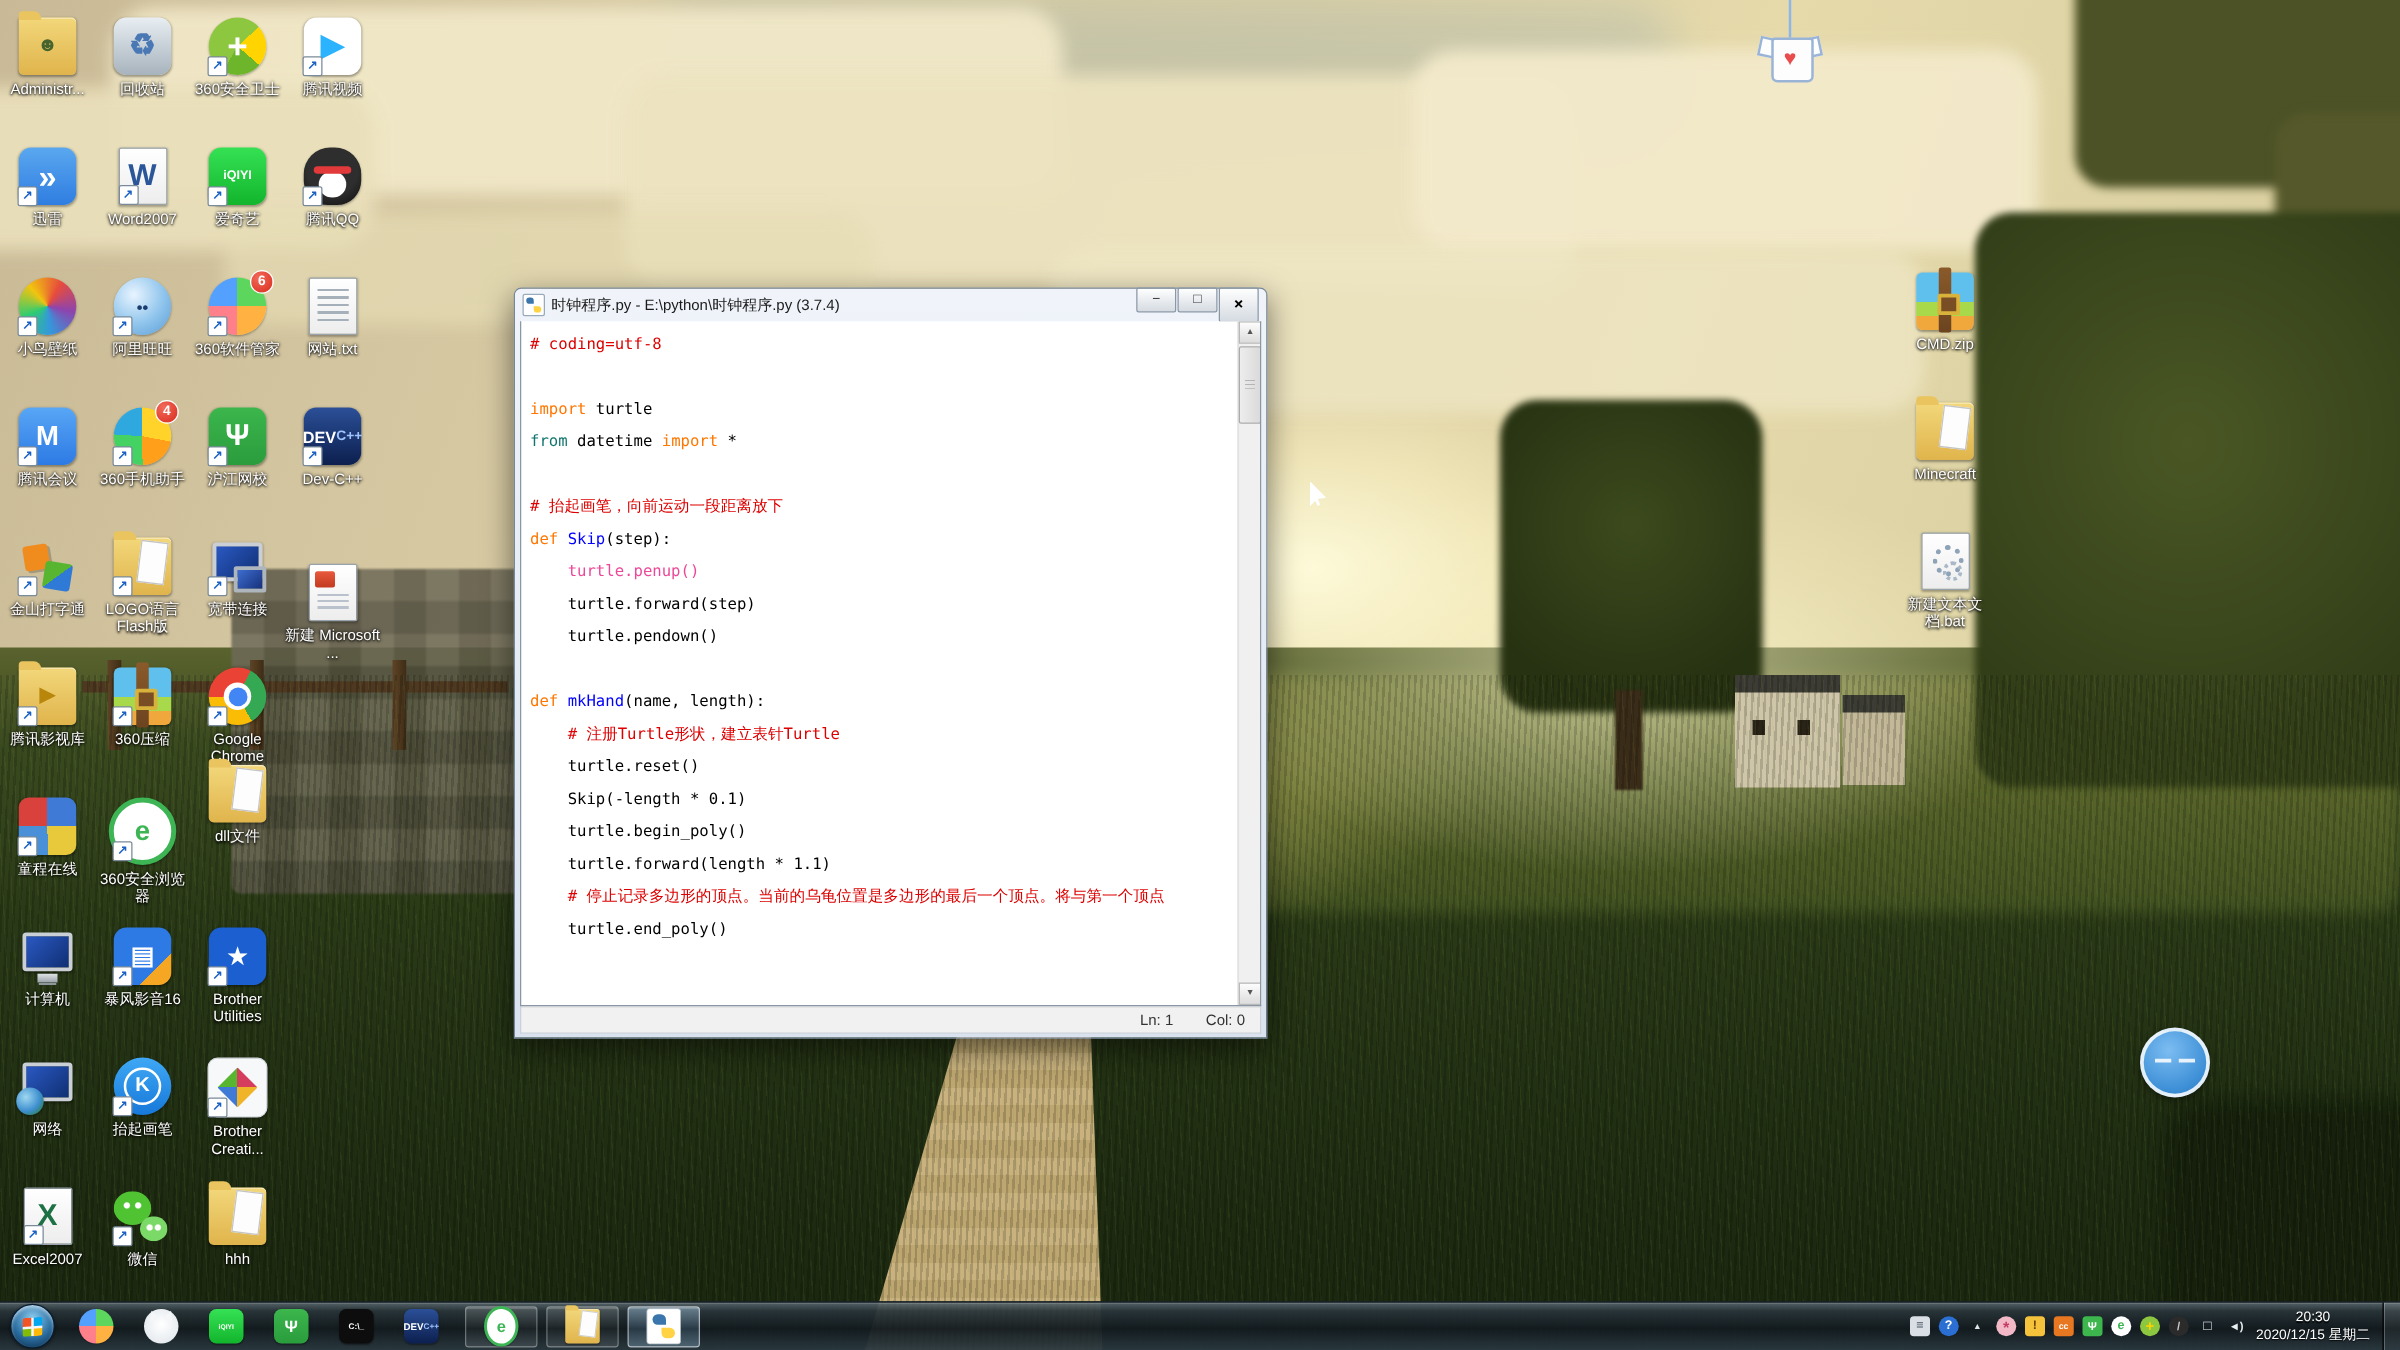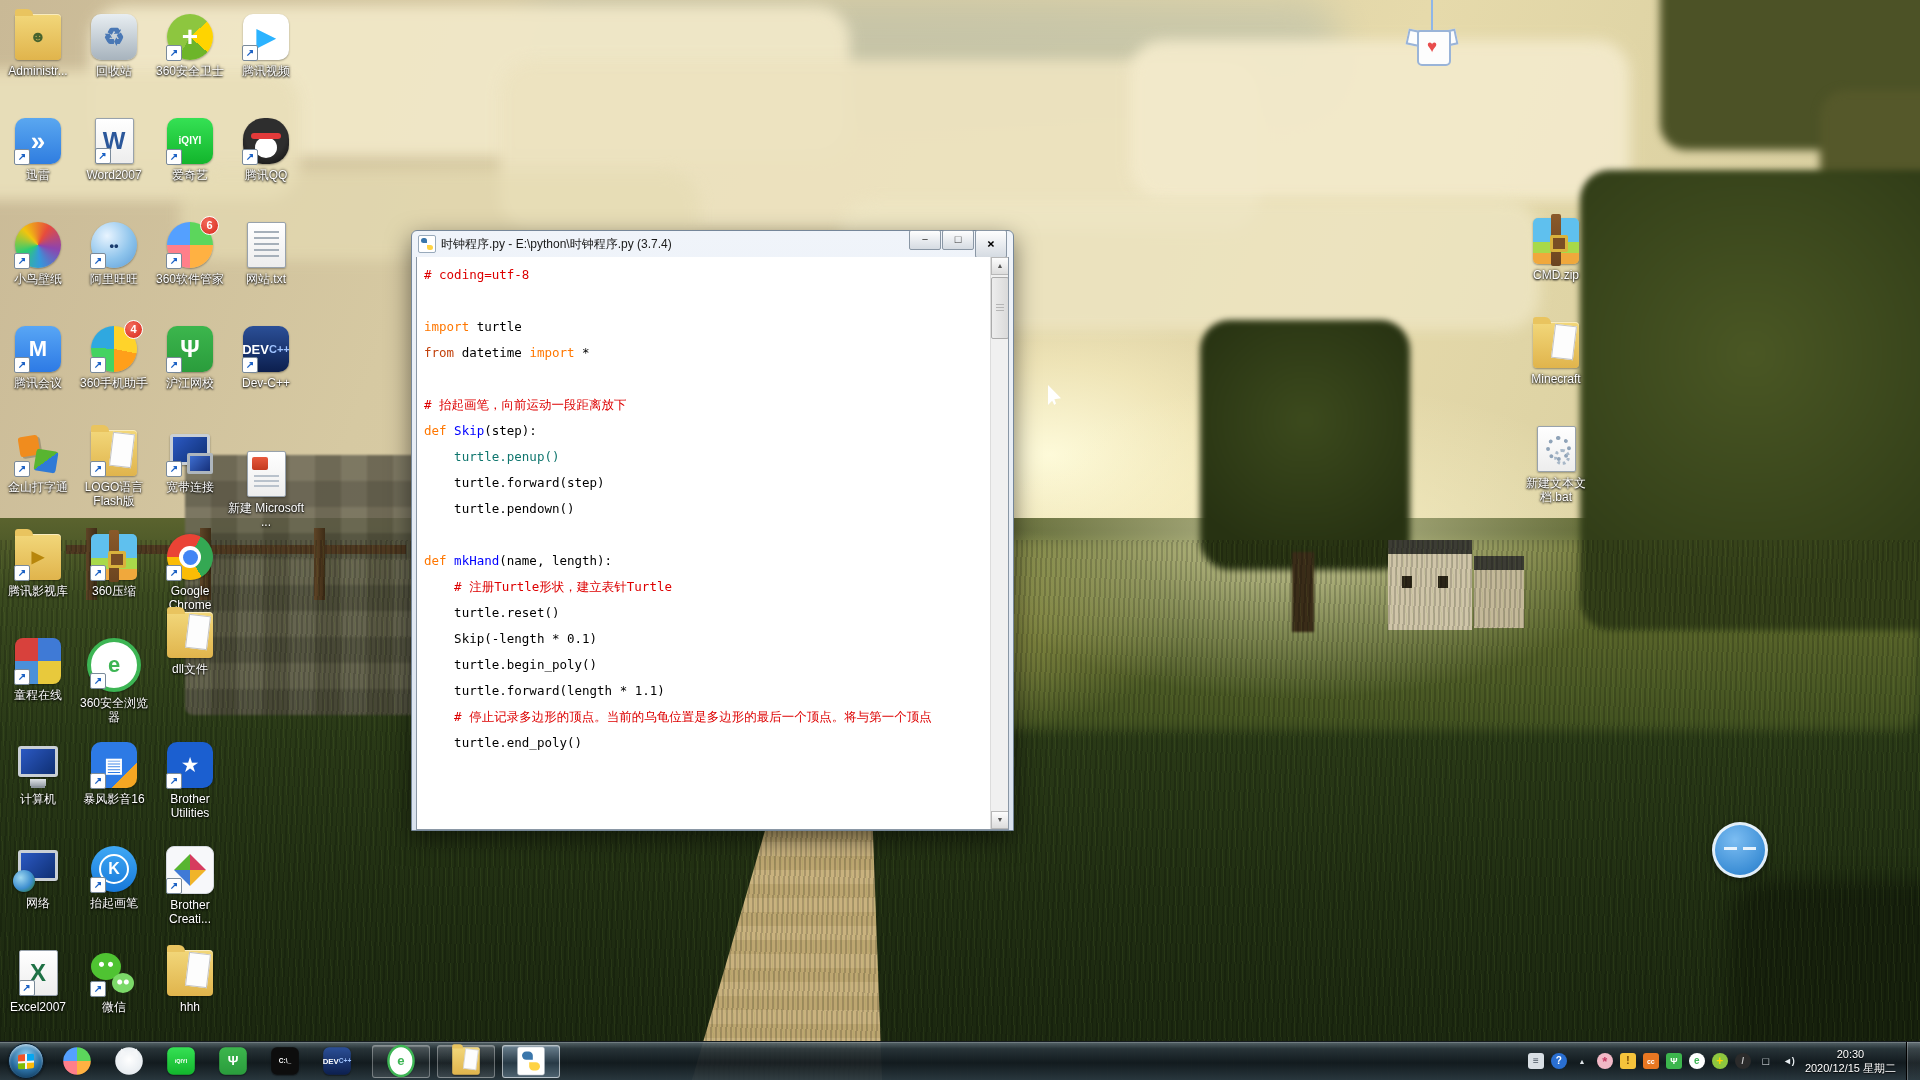--- a/index.html
+++ b/index.html
@@ -419,42 +419,46 @@
         <span class="wb">−</span>
         <span class="wb">□</span>
         <span class="wb cl">×</span>
       </span>
     </div>
     <div class="ta">
       <div id="code">
           <div class="cl"><span style="color: rgb(221, 0, 0);"># coding=utf-8</span></div>
           <div class="cl">&nbsp;</div>
           <div class="cl"><span style="color: rgb(255, 119, 0);">import</span><span style="color: rgb(0, 0, 0);"> turtle</span></div>
-          <div class="cl"><span style="color: #c2410c;">from</span><span style="color: rgb(0, 0, 0);"> datetime </span><span style="color: rgb(255, 119, 0);">import</span><span style="color: rgb(0, 0, 0);"> *</span></div>
+          <div class="cl"><span style="color: #0f766e;">from</span><span style="color: rgb(0, 0, 0);"> datetime </span><span style="color: rgb(255, 119, 0);">import</span><span style="color: rgb(0, 0, 0);"> *</span></div>
           <div class="cl">&nbsp;</div>
           <div class="cl"><span style="color: rgb(221, 0, 0);"># 抬起画笔，向前运动一段距离放下</span></div>
           <div class="cl"><span style="color: rgb(255, 119, 0);">def</span><span style="color: rgb(0, 0, 0);"> </span><span style="color: rgb(0, 0, 255);">Skip</span><span style="color: rgb(0, 0, 0);">(step):</span></div>
-          <div class="cl"><span style="color: #0f766e;">    turtle.penup()</span></div>
+          <div class="cl"><span style="color: #ec4899;">    turtle.penup()</span></div>
           <div class="cl"><span style="color: rgb(0, 0, 0);">    turtle.forward(step)</span></div>
           <div class="cl"><span style="color: rgb(0, 0, 0);">    turtle.pendown()</span></div>
           <div class="cl">&nbsp;</div>
           <div class="cl"><span style="color: rgb(255, 119, 0);">def</span><span style="color: rgb(0, 0, 0);"> </span><span style="color: rgb(0, 0, 255);">mkHand</span><span style="color: rgb(0, 0, 0);">(name, length):</span></div>
           <div class="cl"><span style="color: rgb(0, 0, 0);">    </span><span style="color: rgb(221, 0, 0);"># 注册Turtle形状，建立表针Turtle</span></div>
           <div class="cl"><span style="color: rgb(0, 0, 0);">    turtle.reset()</span></div>
           <div class="cl"><span style="color: rgb(0, 0, 0);">    Skip(-length * 0.1)</span></div>
           <div class="cl"><span style="color: rgb(0, 0, 0);">    turtle.begin_poly()</span></div>
           <div class="cl"><span style="color: rgb(0, 0, 0);">    turtle.forward(length * 1.1)</span></div>
           <div class="cl"><span style="color: rgb(0, 0, 0);">    </span><span style="color: rgb(221, 0, 0);"># 停止记录多边形的顶点。当前的乌龟位置是多边形的最后一个顶点。将与第一个顶点</span></div>
           <div class="cl"><span style="color: rgb(0, 0, 0);">    turtle.end_poly()</span></div>
         </div>
       <div class="sbar">
         <div class="sarr up">▲</div>
         <div class="sthumb"></div>
         <div class="sarr dn">▼</div>
       </div>
+    </div>
+    <div class="stat">
+      <span>Ln: 1</span>
+      <span>Col: 0</span>
     </div>
   </div>
 
   <div class="abs fball"></div>
   <div class="abs cursor"></div>
 
   <div class="taskbar">
     <div class="orb">
         <div class="flag"></div>
       </div>

